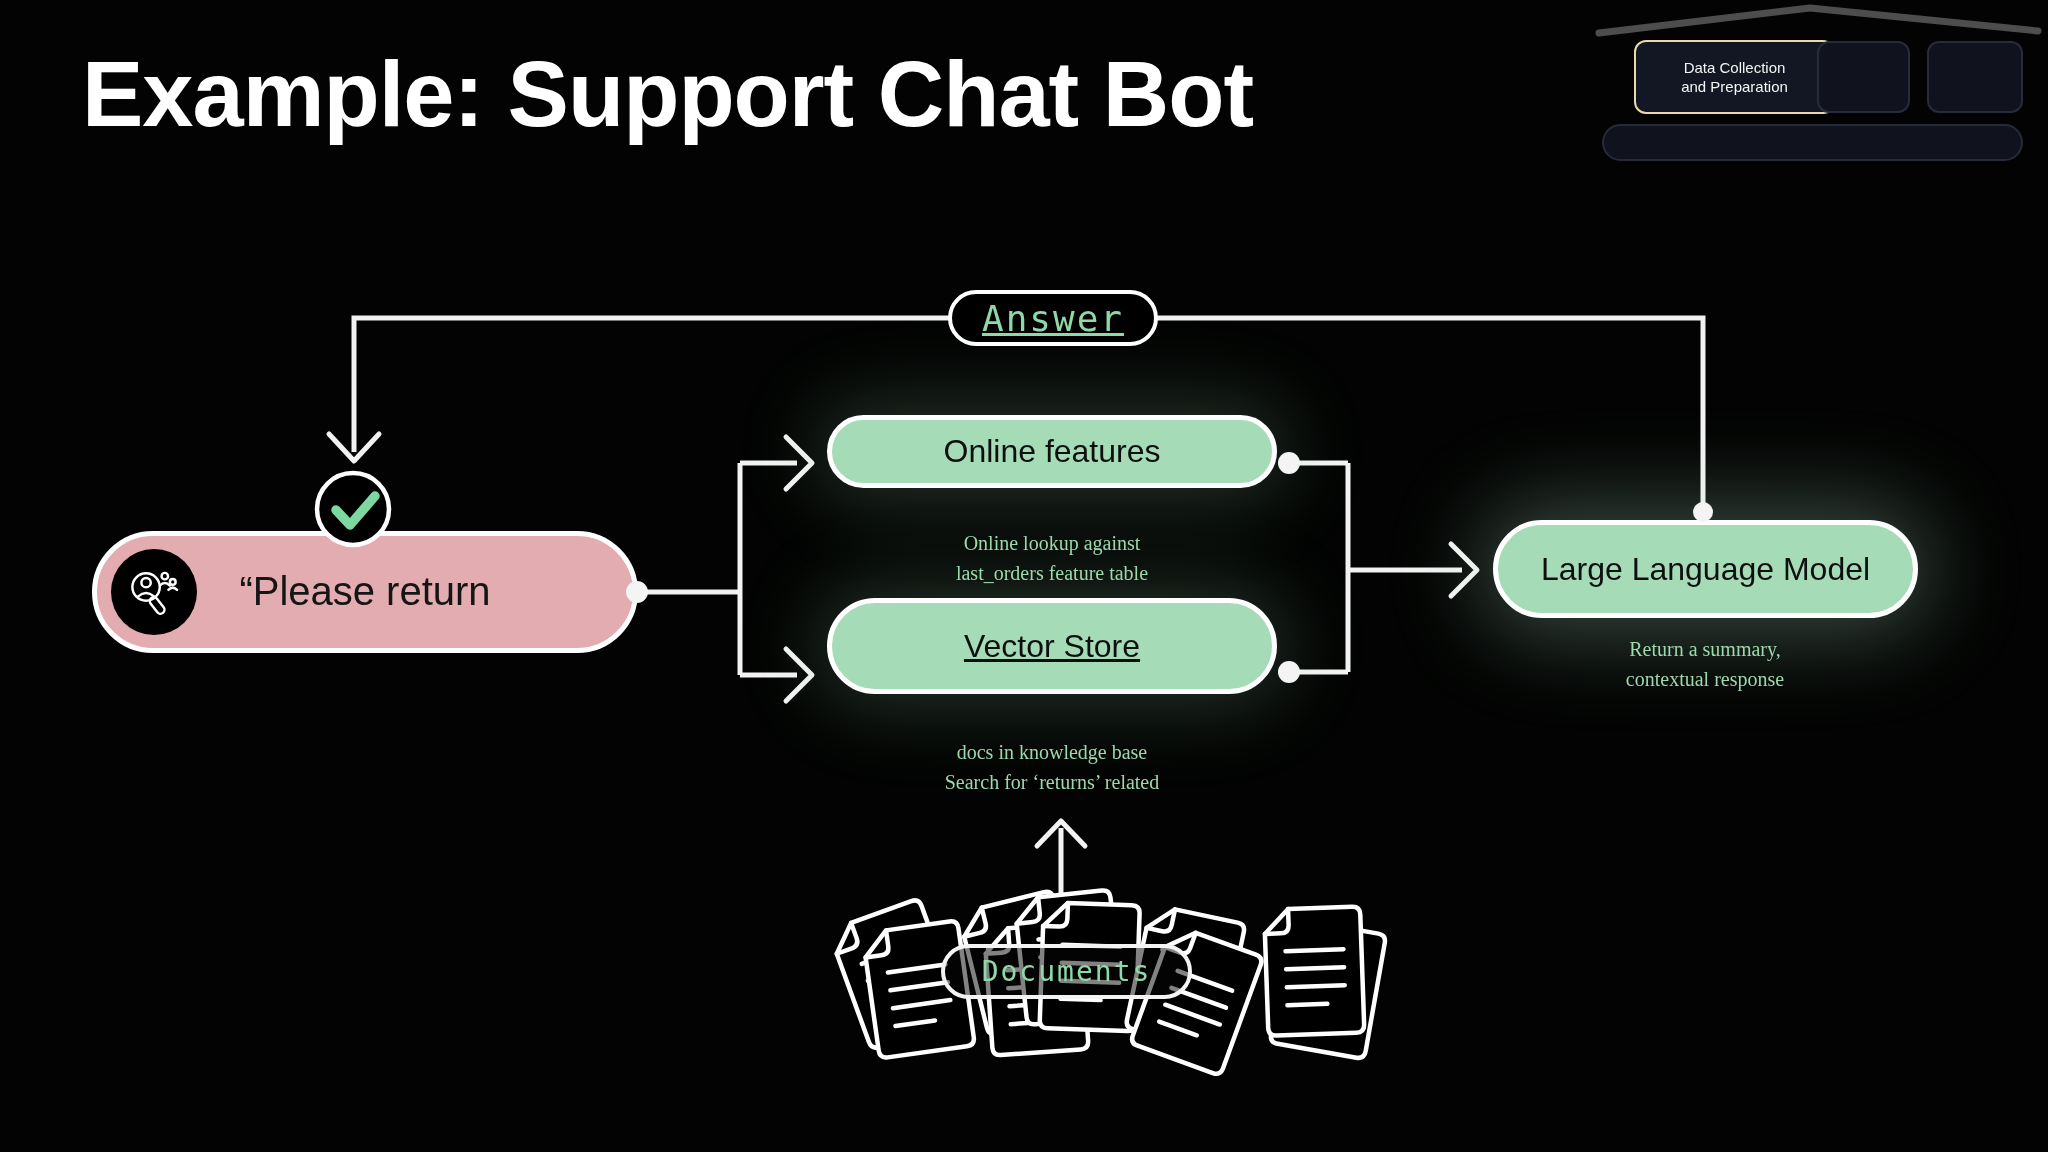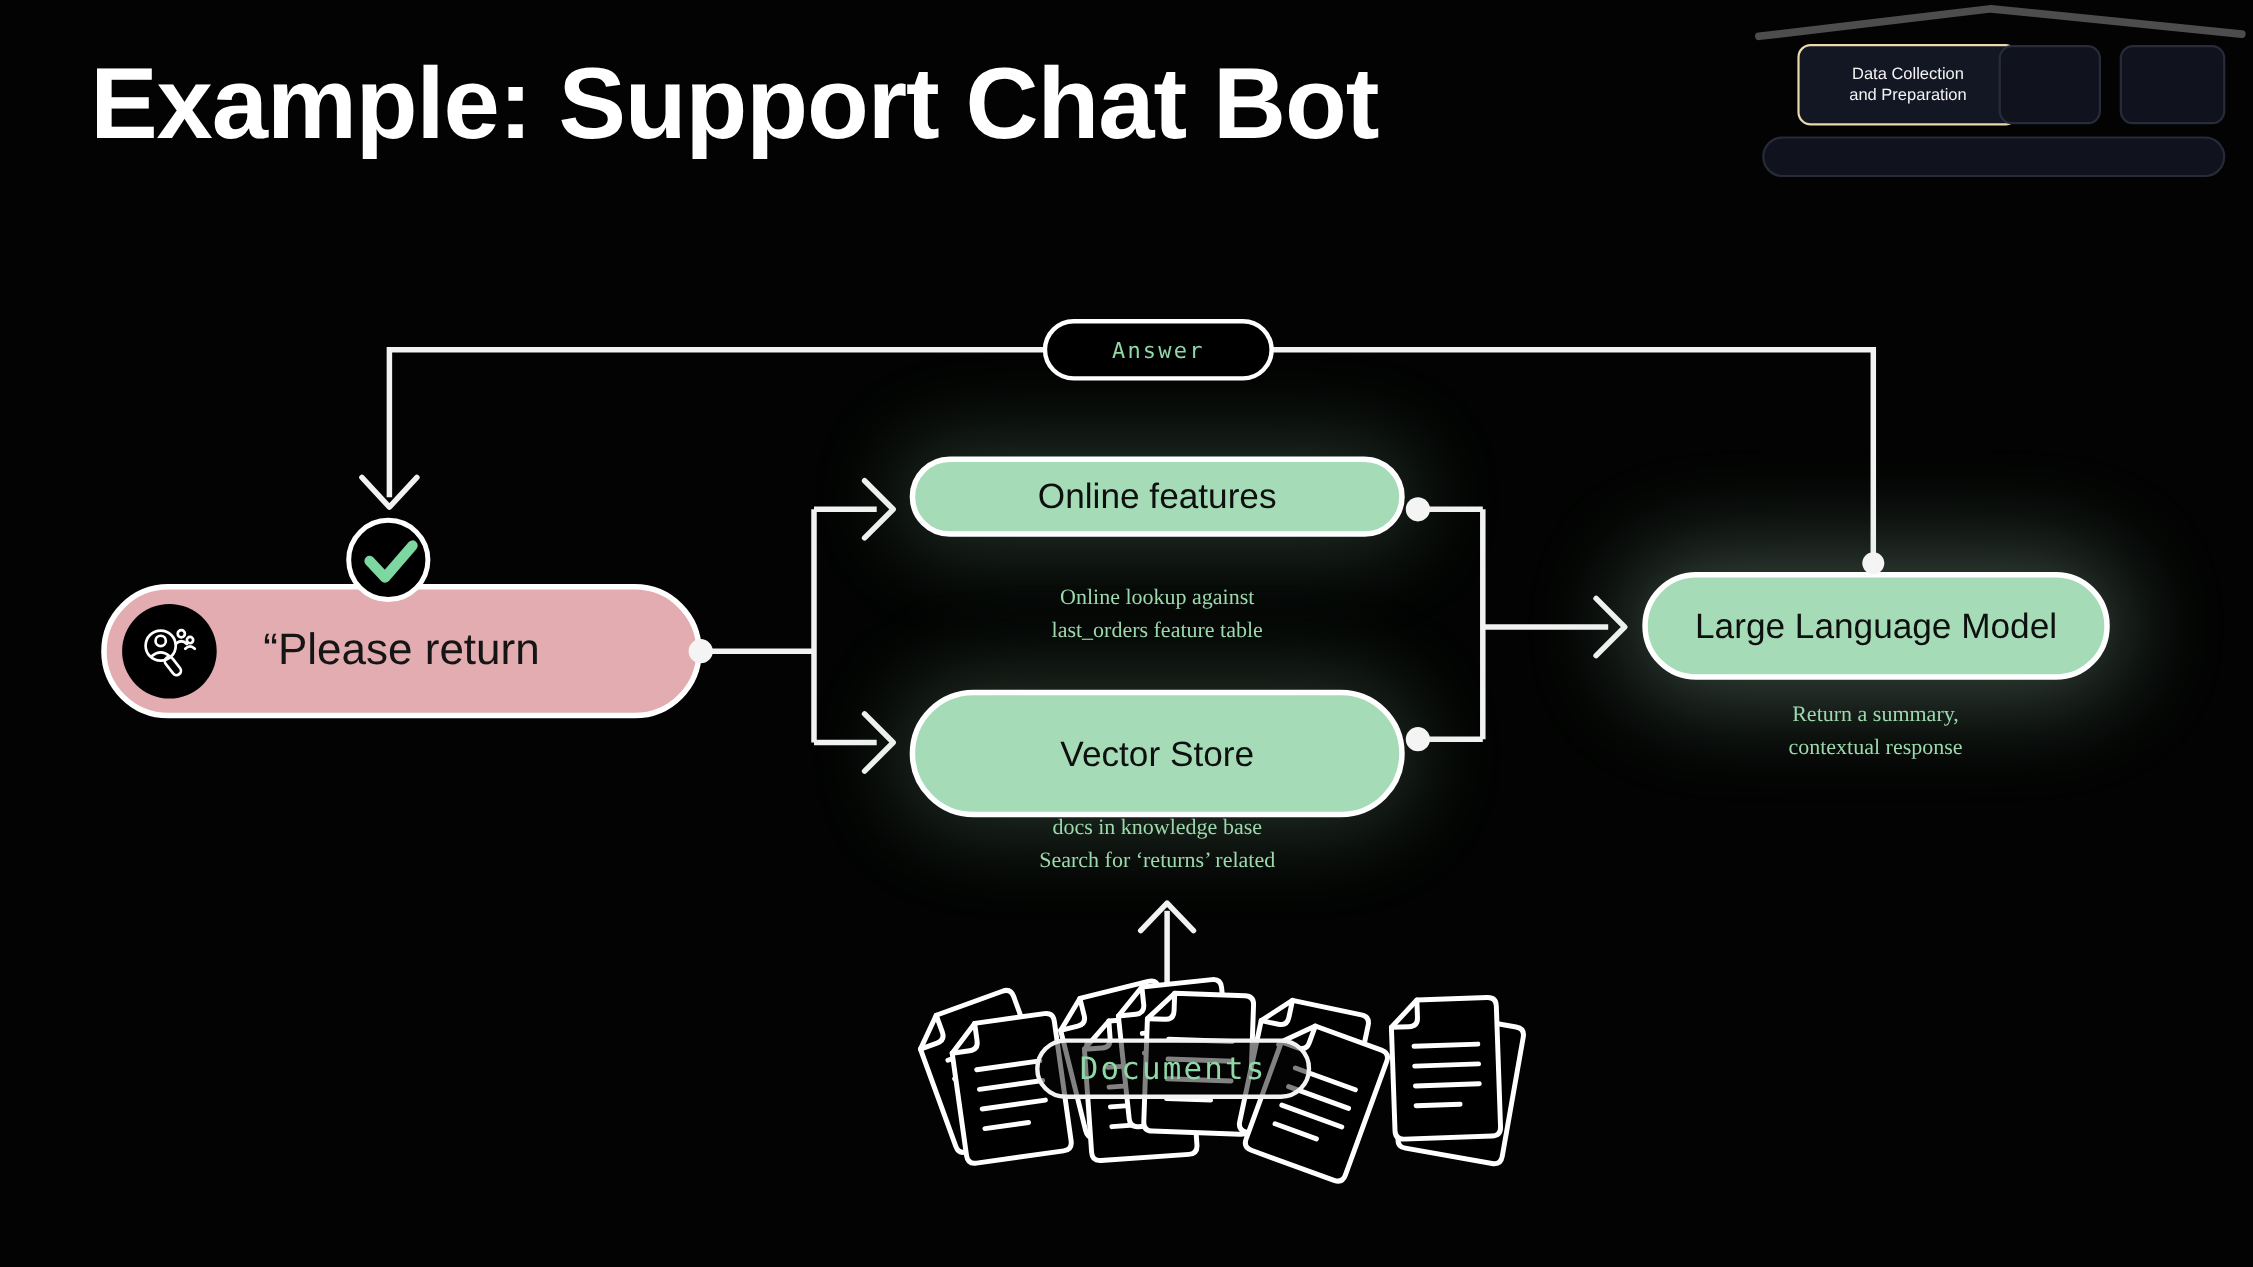--- a/index.html
+++ b/index.html
@@ -30,30 +30,30 @@
     background:#10131d;border:2px solid #262a39;
   }
   
   .pill{
     position:absolute;box-sizing:border-box;border-radius:999px;
     display:flex;align-items:center;justify-content:center;
   }
   .pill-answer{
     left:948px;top:290px;width:210px;height:56px;
     background:#000;border:4px solid #fff;
-    font-family:"DejaVu Sans Mono",monospace;font-size:20px;letter-spacing:2px;
-    color:#8fd8a8;z-index:4;
+    font-family:"DejaVu Sans Mono",monospace;font-size:36px;letter-spacing:2px;
+    color:#8fd8a8;z-index:4;text-decoration:underline;
   }
   .pill-green{
     background:#a6dbb8;border:5px solid #fff;color:#0d100e;
     font-size:32px;font-weight:500;z-index:2;
     box-shadow:0 0 80px 14px rgba(163,219,183,0.22);
   }
   .pill-online{left:827px;top:415px;width:450px;height:73px;}
-  .pill-vector{left:827px;top:627px;width:450px;height:116px;}
+  .pill-vector{left:827px;top:598px;width:450px;height:96px;text-decoration:underline;}
   .pill-llm{
     left:1493px;top:520px;width:425px;height:98px;
     box-shadow:0 0 90px 18px rgba(190,240,210,0.30);
   }
   .pill-user{
     left:92px;top:531px;width:546px;height:122px;
     background:#e2acb0;border:5px solid #fff;z-index:2;
     color:#151515;font-size:40px;font-weight:500;line-height:1.18;text-align:center;
     flex-direction:column;
   }

